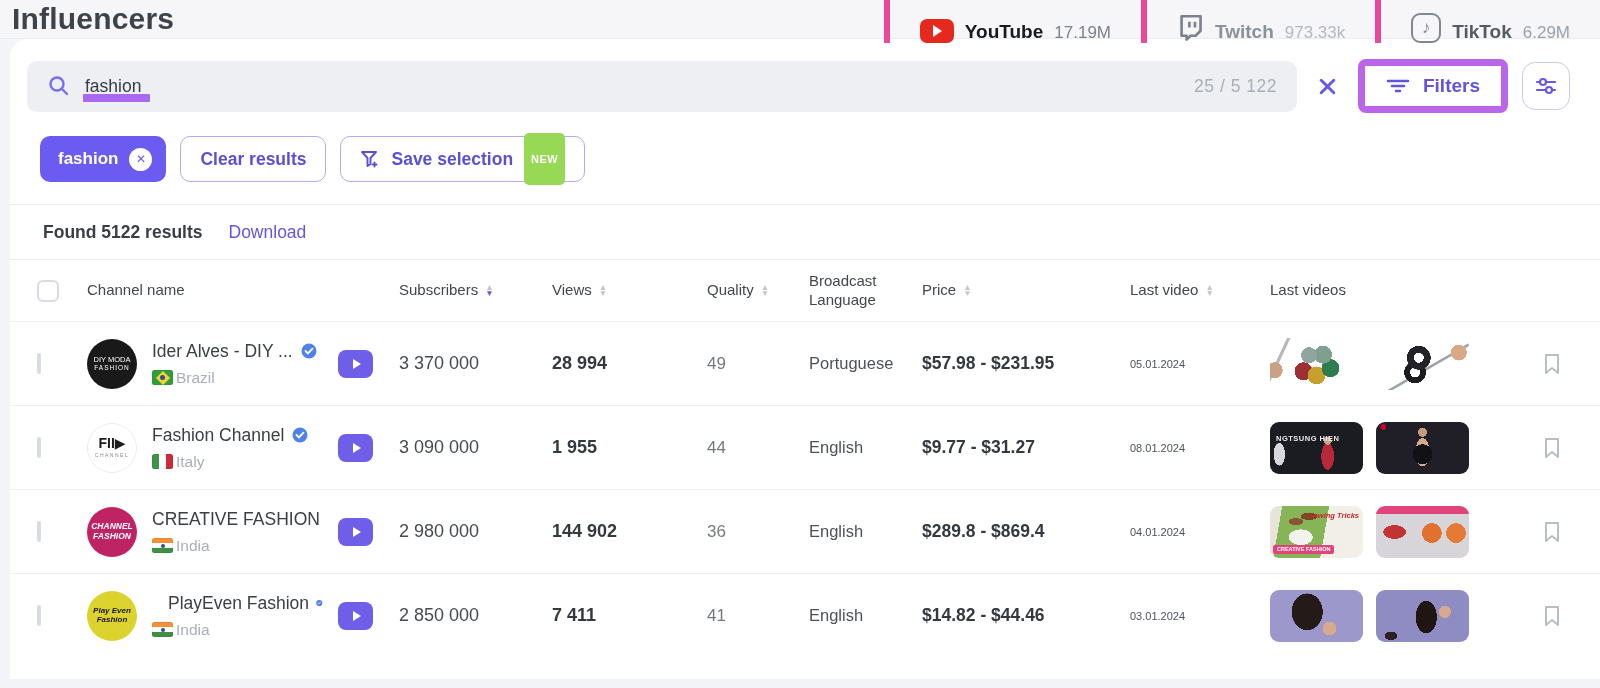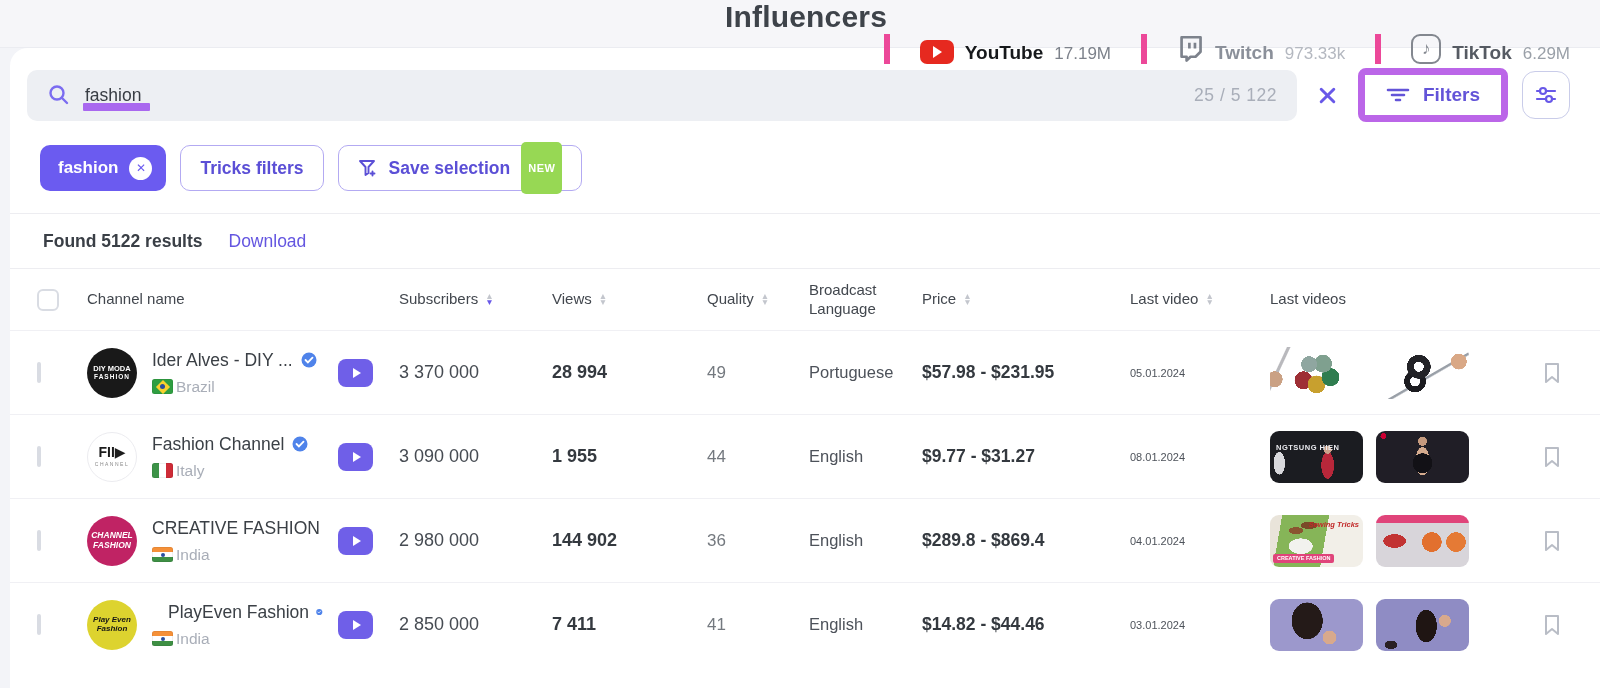--- a/index.html
+++ b/index.html
@@ -1,22 +1,22 @@
 <!DOCTYPE html>
 <html><head>
 <meta charset="utf-8">
 <style>
   * { margin:0; padding:0; box-sizing:border-box; }
   html,body { width:1600px; height:688px; overflow:hidden;
     font-family:"Liberation Sans","DejaVu Sans",sans-serif;
     background:#f3f4f8; color:#3b4046; }
 
   
-  .topbar { height:48px; background:#f6f6f9; display:flex; align-items:center;
-    padding-left:12px; border-bottom:1px solid #ebecf1;flex-direction:column; }
+  .topbar { height:39px; background:#f6f6f9; display:flex; align-items:center;
+    padding-left:12px; border-bottom:1px solid #ebecf1; }
   .page-title { font-size:30px; font-weight:800; color:#3e434a; letter-spacing:.2px; }
   .platform-tabs { margin-left:auto; display:flex; height:48px; }
   .ptab { display:flex; align-items:flex-end; gap:11px; padding:0 30px;
     border-left:6px solid #ec4899; cursor:pointer; }
   .ptab .plabel { font-size:19px; font-weight:700; }
   .ptab .pcount { font-size:17px; font-weight:400; }
   .ptab-youtube .plabel { color:#17191c; } .ptab-youtube .pcount { color:#7d828b; }
   .ptab-twitch .plabel { color:#8b909a; } .ptab-twitch .pcount { color:#b4b8c0; }
   .ptab-tiktok .plabel { color:#565b63; } .ptab-tiktok .pcount { color:#9aa0a8; }
   .yt-icon { width:34px; height:24px; background:#e6291f; border-radius:7px;
@@ -79,21 +79,21 @@
     color:#c3c6cd; cursor:pointer; }
   .sort .dn.active { color:#6858e8; }
   .trow { height:84px; border-top:1px solid #f0f0f4; }
   .checkbox { width:22px; height:22px; border:2px solid #d9dce3; border-radius:6px;
     background:#fff; cursor:pointer; }
 
   .cell-channel { display:flex; align-items:center; gap:15px; padding-right:26px; }
   .avatar { width:50px; height:50px; border-radius:50%; flex:none; display:flex;
     flex-direction:column; align-items:center; justify-content:center;
     text-align:center; line-height:1.1; overflow:hidden; }
-  .av-0 { background:#191919; color:#fff; font-size:7.5px; font-weight:700; }
+  .av-0 { background:#191919; color:#fff; font-size:7.5px; font-weight:400; }
   .av-0 .l2 { letter-spacing:1px; font-size:6.5px; }
   .av-1 { background:#fff; border:1px solid #ececf0; color:#b01e23; }
   .av-1 .l1 { font-size:14px; font-weight:800; color:#1c1c1c; }
   .av-1 .l2 { font-size:5px; letter-spacing:1.5px; color:#8a8a8a; margin-top:2px; }
   .av-2 { background:#c02364; color:#fff; font-size:8.5px; font-weight:700; font-style:italic; }
   .av-3 { background:#ddd32f; color:#161616; font-size:8px; font-weight:700; font-style:italic; }
   .name-block { min-width:0; }
   .name-line { display:flex; align-items:center; gap:8px; }
   .ch-name { font-size:17.5px; font-weight:500; color:#3b4046; white-space:nowrap;
     overflow:hidden; max-width:168px; }
@@ -246,21 +246,21 @@
       </span>
     </button>
   </div>
 
   <div class="chips-row">
     <div class="chip">
       <span>fashion</span>
       <span class="chip-x">✕</span>
     </div>
     <button class="btn-outline">
-      <span>Tricks filters</span>
+      <span>Clear results</span>
     </button>
     <button class="btn-outline">
       <span style="display:flex;">
         <svg width="20" height="20" viewBox="0 0 20 20">
             <path d="M2 3h14l-5.5 6v6l-3 2v-8z" fill="none" stroke="#5b4fd6" stroke-width="1.9" stroke-linejoin="round"></path>
             <path d="M14.5 13.5v4M12.5 15.5h4" stroke="#5b4fd6" stroke-width="1.9" stroke-linecap="round"></path>
           </svg>
       </span>
       <span>Save selection</span>
       <span class="new-badge">NEW</span>

